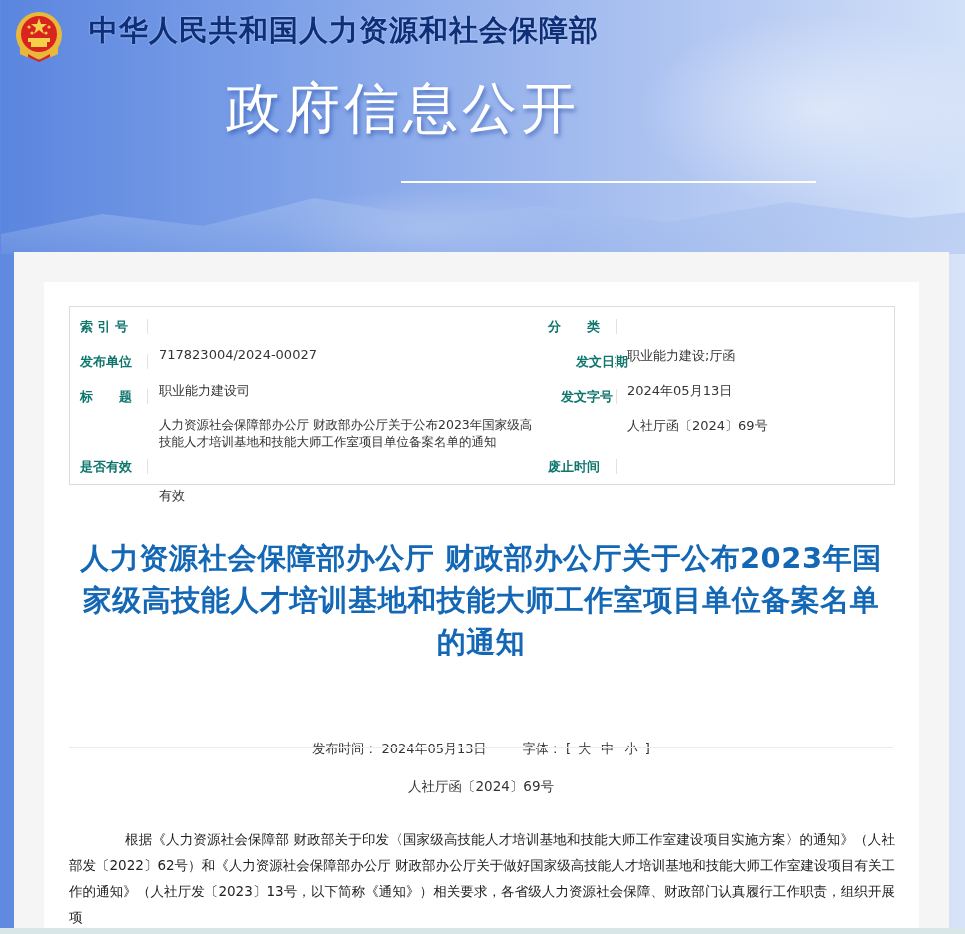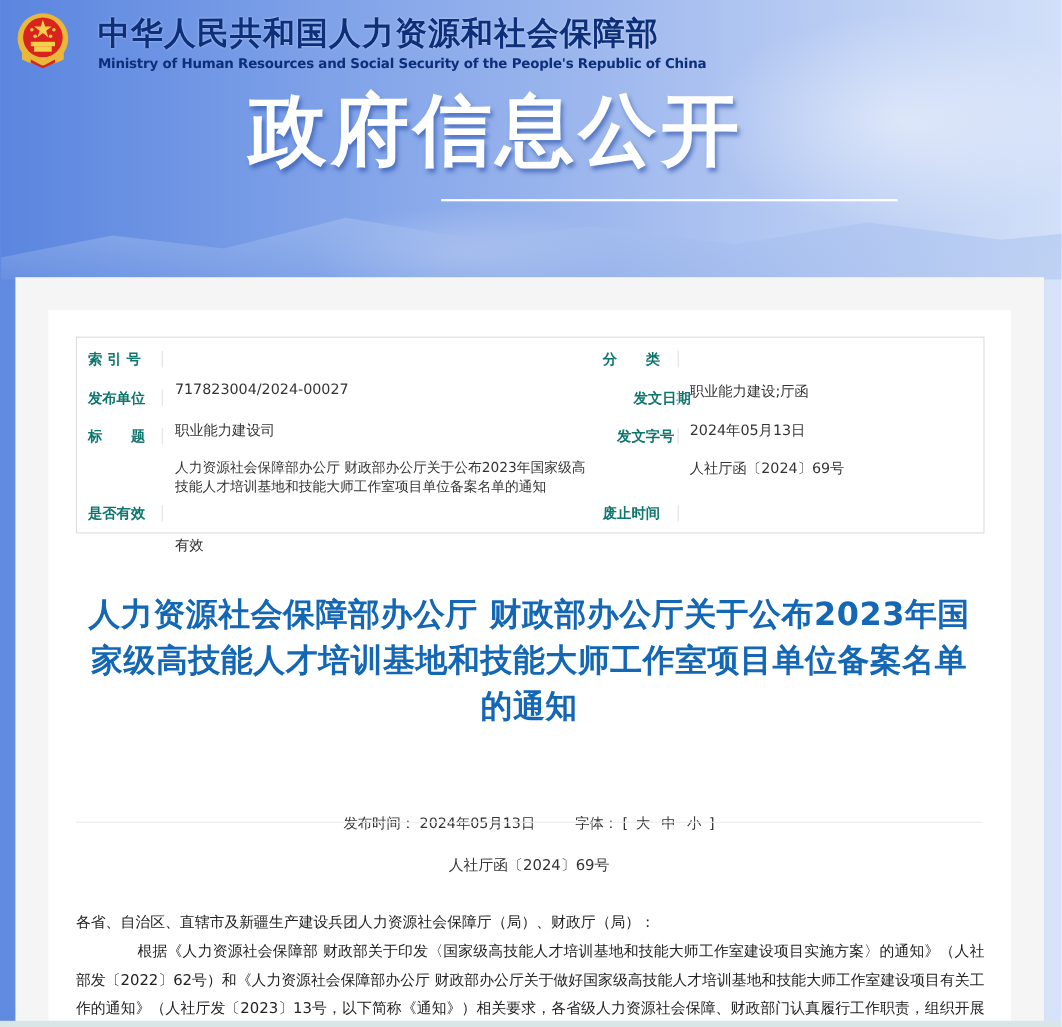--- a/index.html
+++ b/index.html
@@ -11,21 +11,21 @@
       radial-gradient(ellipse 260px 140px at 820px 110px, rgba(255,255,255,0.45), rgba(255,255,255,0) 70%),
       radial-gradient(ellipse 200px 60px at 420px 230px, rgba(255,255,255,0.25), rgba(255,255,255,0) 70%),
       linear-gradient(90deg,#5b86df 0%,#7ea1e8 30%,#a9c0f0 65%,#d2e0f8 100%); text-align: center;}
   .mountain{position:absolute;left:-20px;top:190px;width:1010px;height:80px;
     background:linear-gradient(180deg,rgba(170,195,240,0.55),rgba(120,155,225,0.2));
     clip-path:polygon(0 60%,12% 30%,22% 45%,33% 10%,45% 35%,55% 20%,68% 40%,80% 15%,92% 35%,100% 25%,100% 100%,0 100%);}
   .emblem{position:absolute;left:13px;top:10px;width:50px;height:52px;}
   .site-cn{position:absolute;left:88px;top:11px;font-size:29px;font-weight:bold;color:#0d2f7a;letter-spacing:1px;white-space:nowrap;
     text-shadow:0 0 2px rgba(255,255,255,0.6);}
   .site-en{position:absolute;left:88px;top:51px;font-size:12.2px;font-weight:bold;color:#0d2f7a;white-space:nowrap;letter-spacing:-0.2px;}
-  .big-title{position:absolute;left:225px;top:72px;font-size:71px;font-weight:bold;color:#fff;letter-spacing:4px;white-space:nowrap;
+  .big-title{position:absolute;left:225px;top:72px;font-size:55px;font-weight:normal;color:#fff;letter-spacing:4px;white-space:nowrap;
     text-shadow:2px 3px 4px rgba(30,70,160,0.55);}
   .title-rule{position:absolute;left:400px;top:181px;width:415px;height:2px;background:#ffffff;}
   .outer{position:absolute;left:14px;top:252px;width:935px;height:682px;background:#f5f5f5;}
   .inner{position:absolute;left:44px;top:282px;width:875px;height:652px;background:#ffffff;}
   .meta{position:absolute;left:69px;top:306px;width:824px;height:177px;border:1px solid #dcdcdc;background:#fff;}
   .mlabel{position:absolute;font-weight:bold;color:#0f766e;width:60px;white-space:nowrap;}
   .msep{position:absolute;width:1px;height:15px;background:#e2e2e2;}
   .mval{position:absolute;white-space:nowrap;color:#333;margin-top:29px;}
   .mval.wrap{white-space:normal;width:375px;line-height:17px;}
   .doc-title{position:absolute;left:69px;top:537px;width:824px;text-align:center;font-size:29px;font-weight:bold;color:#1367b5;line-height:42px;letter-spacing:0.5px;}
@@ -51,21 +51,20 @@
     <circle cx="15" cy="17" r="1.6" fill="#f5d04a"></circle>
       <circle cx="35" cy="17" r="1.6" fill="#f5d04a"></circle>
     <circle cx="18" cy="23" r="1.6" fill="#f5d04a"></circle>
       <circle cx="32" cy="23" r="1.6" fill="#f5d04a"></circle>
     <rect x="14" y="28" width="22" height="4" fill="#f5d04a"></rect>
     <rect x="17" y="32" width="16" height="5" fill="#f5d04a"></rect>
     <path d="M6 38 Q25 50 44 38 L44 44 Q25 54 6 44 Z" fill="#e9b83a"></path>
     <path d="M14 44 L25 50 L36 44 L36 47 L25 52 L14 47Z" fill="#d8231e"></path>
   </svg>
   <div class="site-cn">中华人民共和国人力资源和社会保障部</div>
-  <div class="site-en">Ministry of Human Resources and Social Security of the People's Republic of China</div>
   <div class="big-title">政府信息公开</div>
   <div class="title-rule"></div>
 </div>
 
 <div class="outer"></div>
 <div class="inner"></div>
 
 <div class="meta">
 
   <div class="mlabel" style="left:10px;top:11px;font-size:13px;">索 引 号</div>
@@ -109,17 +108,16 @@
   <span class="fsz">中</span>
   <span class="fsz">小</span>
   <span>]</span>
 </div>
 
 <div class="divider"></div>
 
 <div class="docno">人社厅函〔2024〕69号</div>
 
 <div class="body-text">
-  <p>各省、自治区、直辖市及新疆生产建设兵团人力资源社会保障厅（局）、财政厅（局）：</p>
   <p class="indent">根据《人力资源社会保障部 财政部关于印发〈国家级高技能人才培训基地和技能大师工作室建设项目实施方案〉的通知》（人社部发〔2022〕62号）和《人力资源社会保障部办公厅 财政部办公厅关于做好国家级高技能人才培训基地和技能大师工作室建设项目有关工作的通知》（人社厅发〔2023〕13号，以下简称《通知》）相关要求，各省级人力资源社会保障、财政部门认真履行工作职责，组织开展项</p>
 </div>
 
 <div class="bottom-strip"></div>
 
 </body></html>

